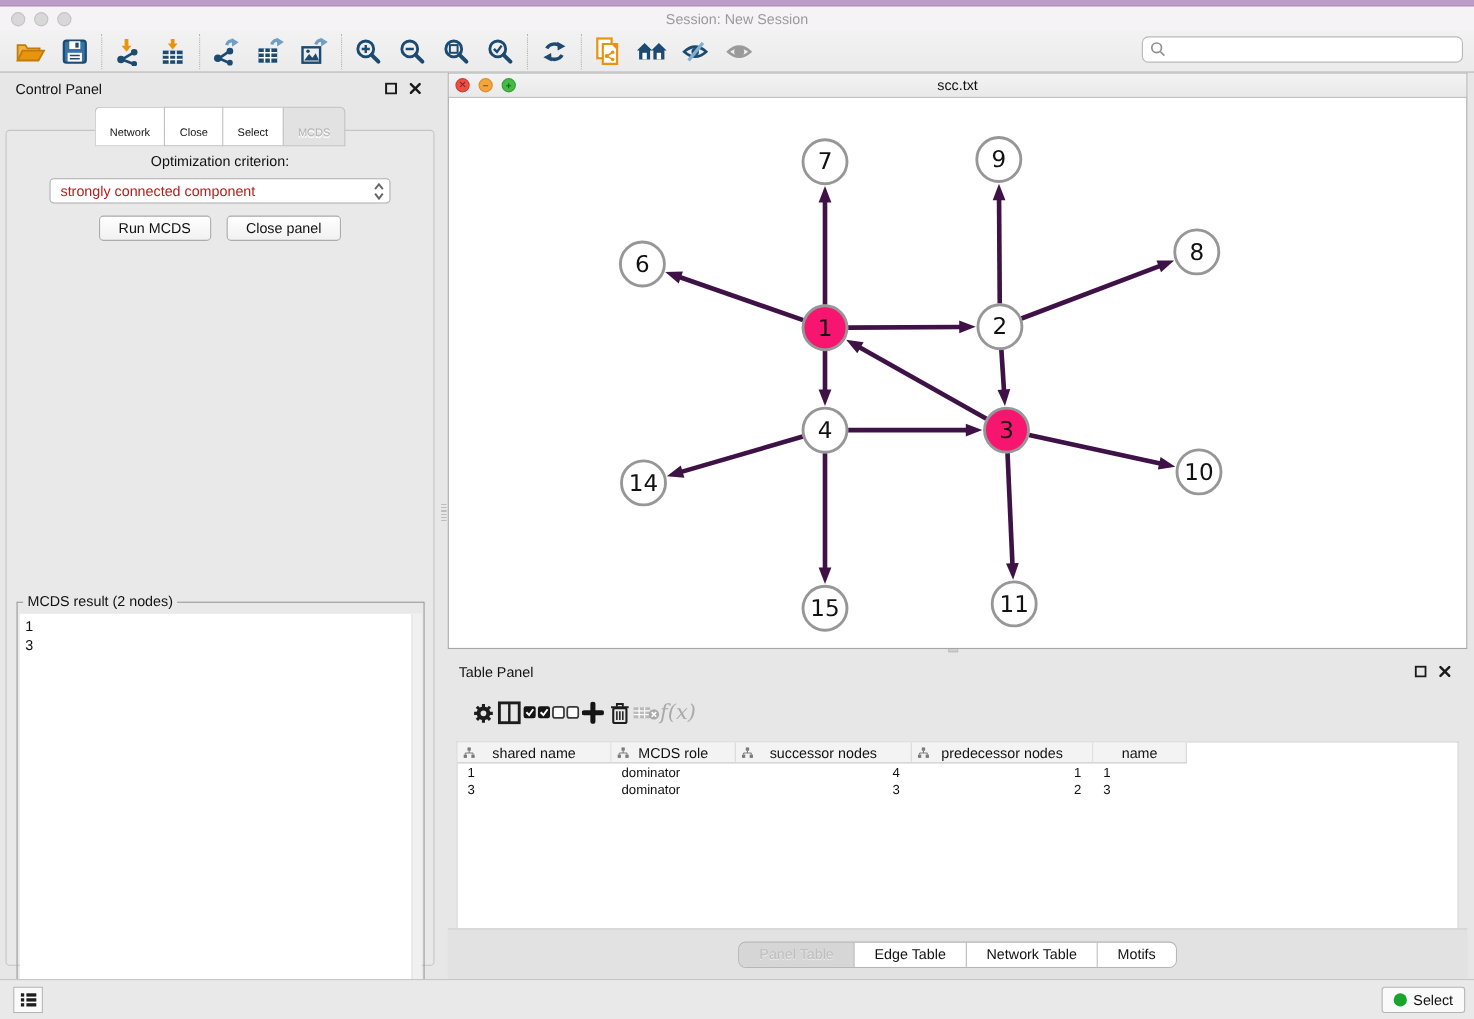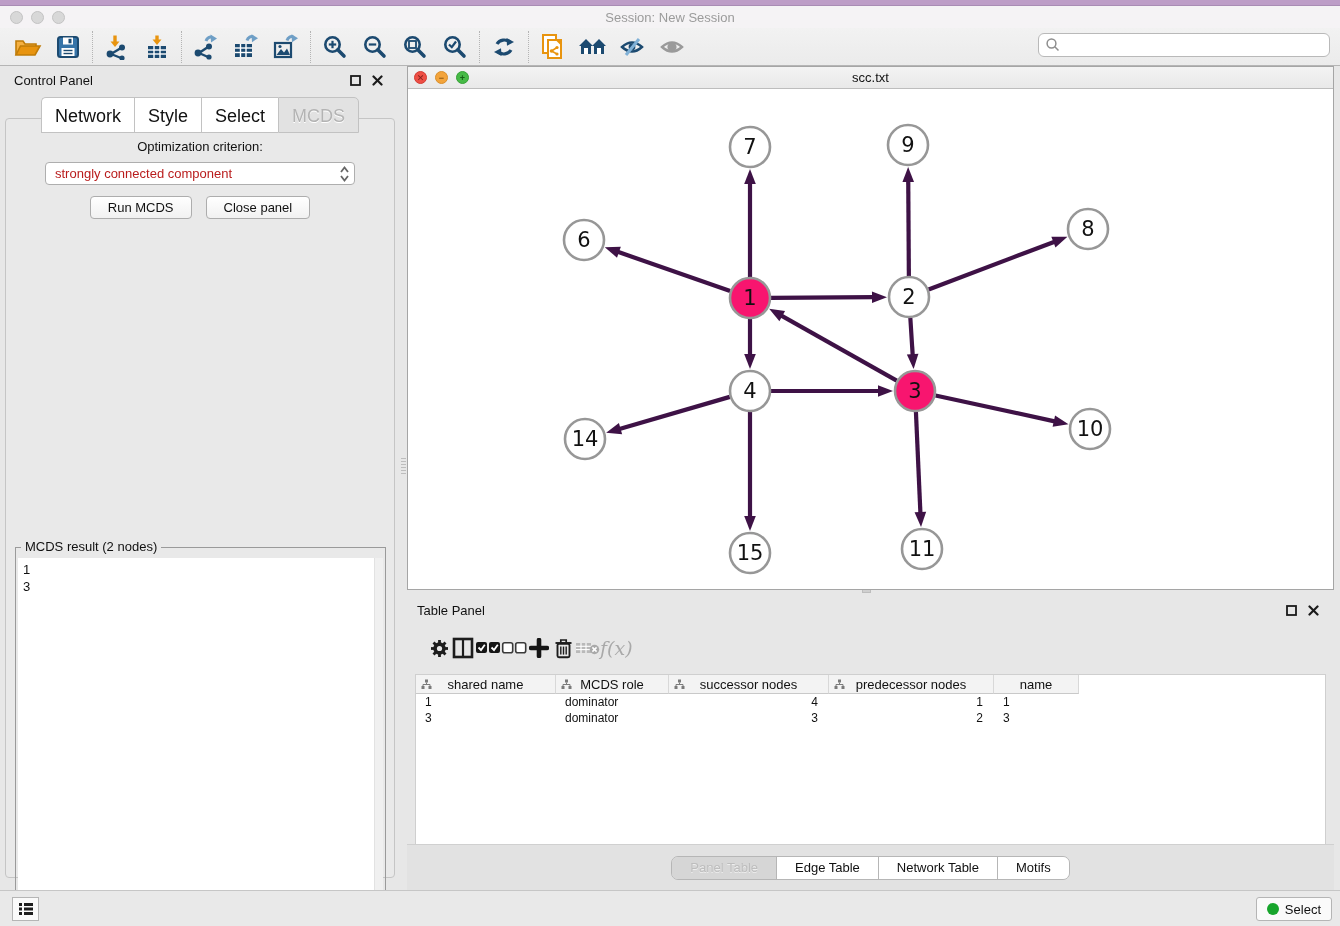--- a/index.html
+++ b/index.html
@@ -22,21 +22,21 @@
 
   
   .panel-head { display:flex; align-items:center; height:24px; font-size:13px; color:#111; }
   .panel-head .spacer { flex:1; }
   .mini-ic { width:18px; height:16px; display:flex; align-items:center; justify-content:center; margin-right:4px; }
 
   
   .control-panel { position:absolute; left:0; top:66px; width:400px; height:824px; }
   .control-panel .panel-head { padding:4px 10px 0 14px; }
   .cp-tabs { position:absolute; left:0; top:31px; width:100%; display:flex; justify-content:center; z-index:2; }
-  .cp-tab { font-size:18px; padding:8px 13px 5px; background:#fff; border:1px solid #c2c2c2; border-right:none; color:#111; }
+  .cp-tab { font-size:10px; padding:18px 13px 5px; background:#fff; border:1px solid #c2c2c2; border-right:none; color:#111; }
   .cp-tab:first-child { border-radius:5px 0 0 0; }
   .cp-tab:last-child { border-right:1px solid #c2c2c2; border-radius:0 5px 0 0; }
   .cp-tab.active { background:#e2e2e2; color:#b3b3b3; text-shadow:0 1px 0 #fff; }
   .cp-inner { position:absolute; left:5px; top:52px; width:390px; height:760px; background:#e9e9e9; border:1px solid #c5c5c5; border-radius:4px; }
   .opt-label { position:absolute; left:0; top:20px; width:100%; text-align:center; font-size:13px; color:#111; }
   .criterion { position:absolute; left:39px; top:43px; width:310px; height:23px; background:#fff; border:1px solid #aeaeae; border-radius:4px; display:flex; align-items:center; font-size:13px; padding-left:9px; color:#b91c1c; }
   .criterion .stepper { position:absolute; right:5px; top:2px; }
   .cp-buttons { position:absolute; left:0; top:77px; width:100%; display:flex; justify-content:center; gap:14px; }
   .btn { height:23px; background:linear-gradient(#ffffff,#f1f1f1); border:1px solid #adadad; border-radius:4px; font-size:13px; padding:0 17px; display:flex; align-items:center; color:#111; }
   .result-box { position:absolute; left:9px; top:428px; width:371px; height:377px; border:1px solid #9a9a9a; }
@@ -272,21 +272,21 @@
         <svg width="11" height="11" viewBox="0 0 11 11">
           <g stroke="#1a1a1a" stroke-width="2.2" stroke-linecap="round">
             <line x1="1.5" y1="1.5" x2="9.5" y2="9.5"></line>
             <line x1="9.5" y1="1.5" x2="1.5" y2="9.5"></line>
           </g>
         </svg>
       </span>
   </div>
   <div class="cp-tabs">
     <div class="cp-tab">Network</div>
-    <div class="cp-tab">Style</div>
+    <div class="cp-tab">Close</div>
     <div class="cp-tab">Select</div>
     <div class="cp-tab active">MCDS</div>
   </div>
   <div class="cp-inner">
     <div class="opt-label">Optimization criterion:</div>
     <div class="criterion">
       <span>strongly connected component</span>
       <span class="stepper">
           <svg width="9" height="18" viewBox="0 0 9 18">
             <path d="M1 7 L4.5 2.5 L8 7" fill="none" stroke="#666" stroke-width="1.8"></path>

